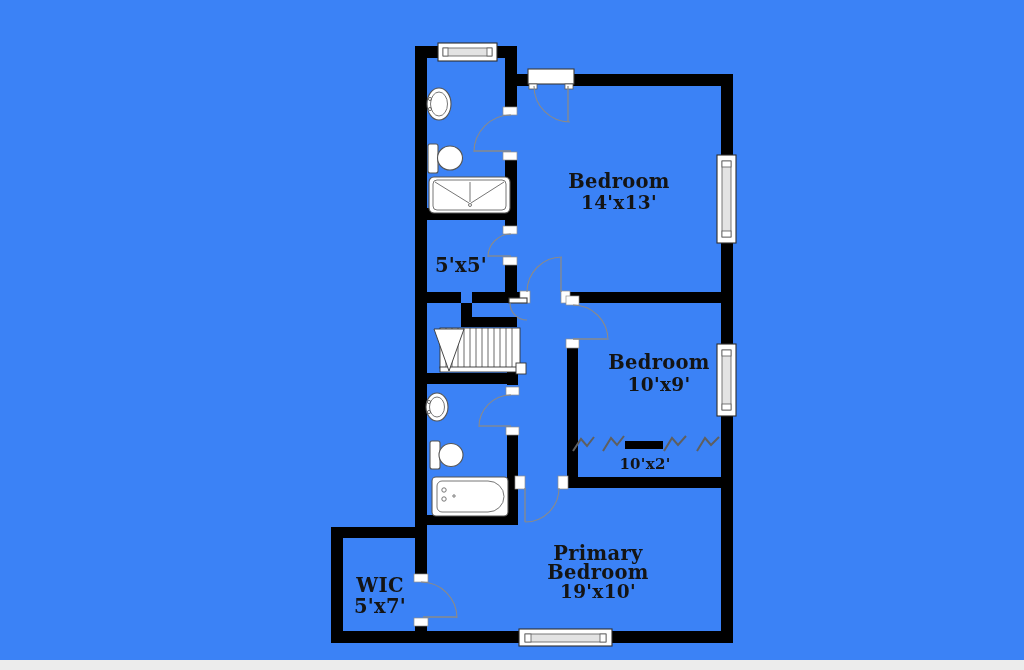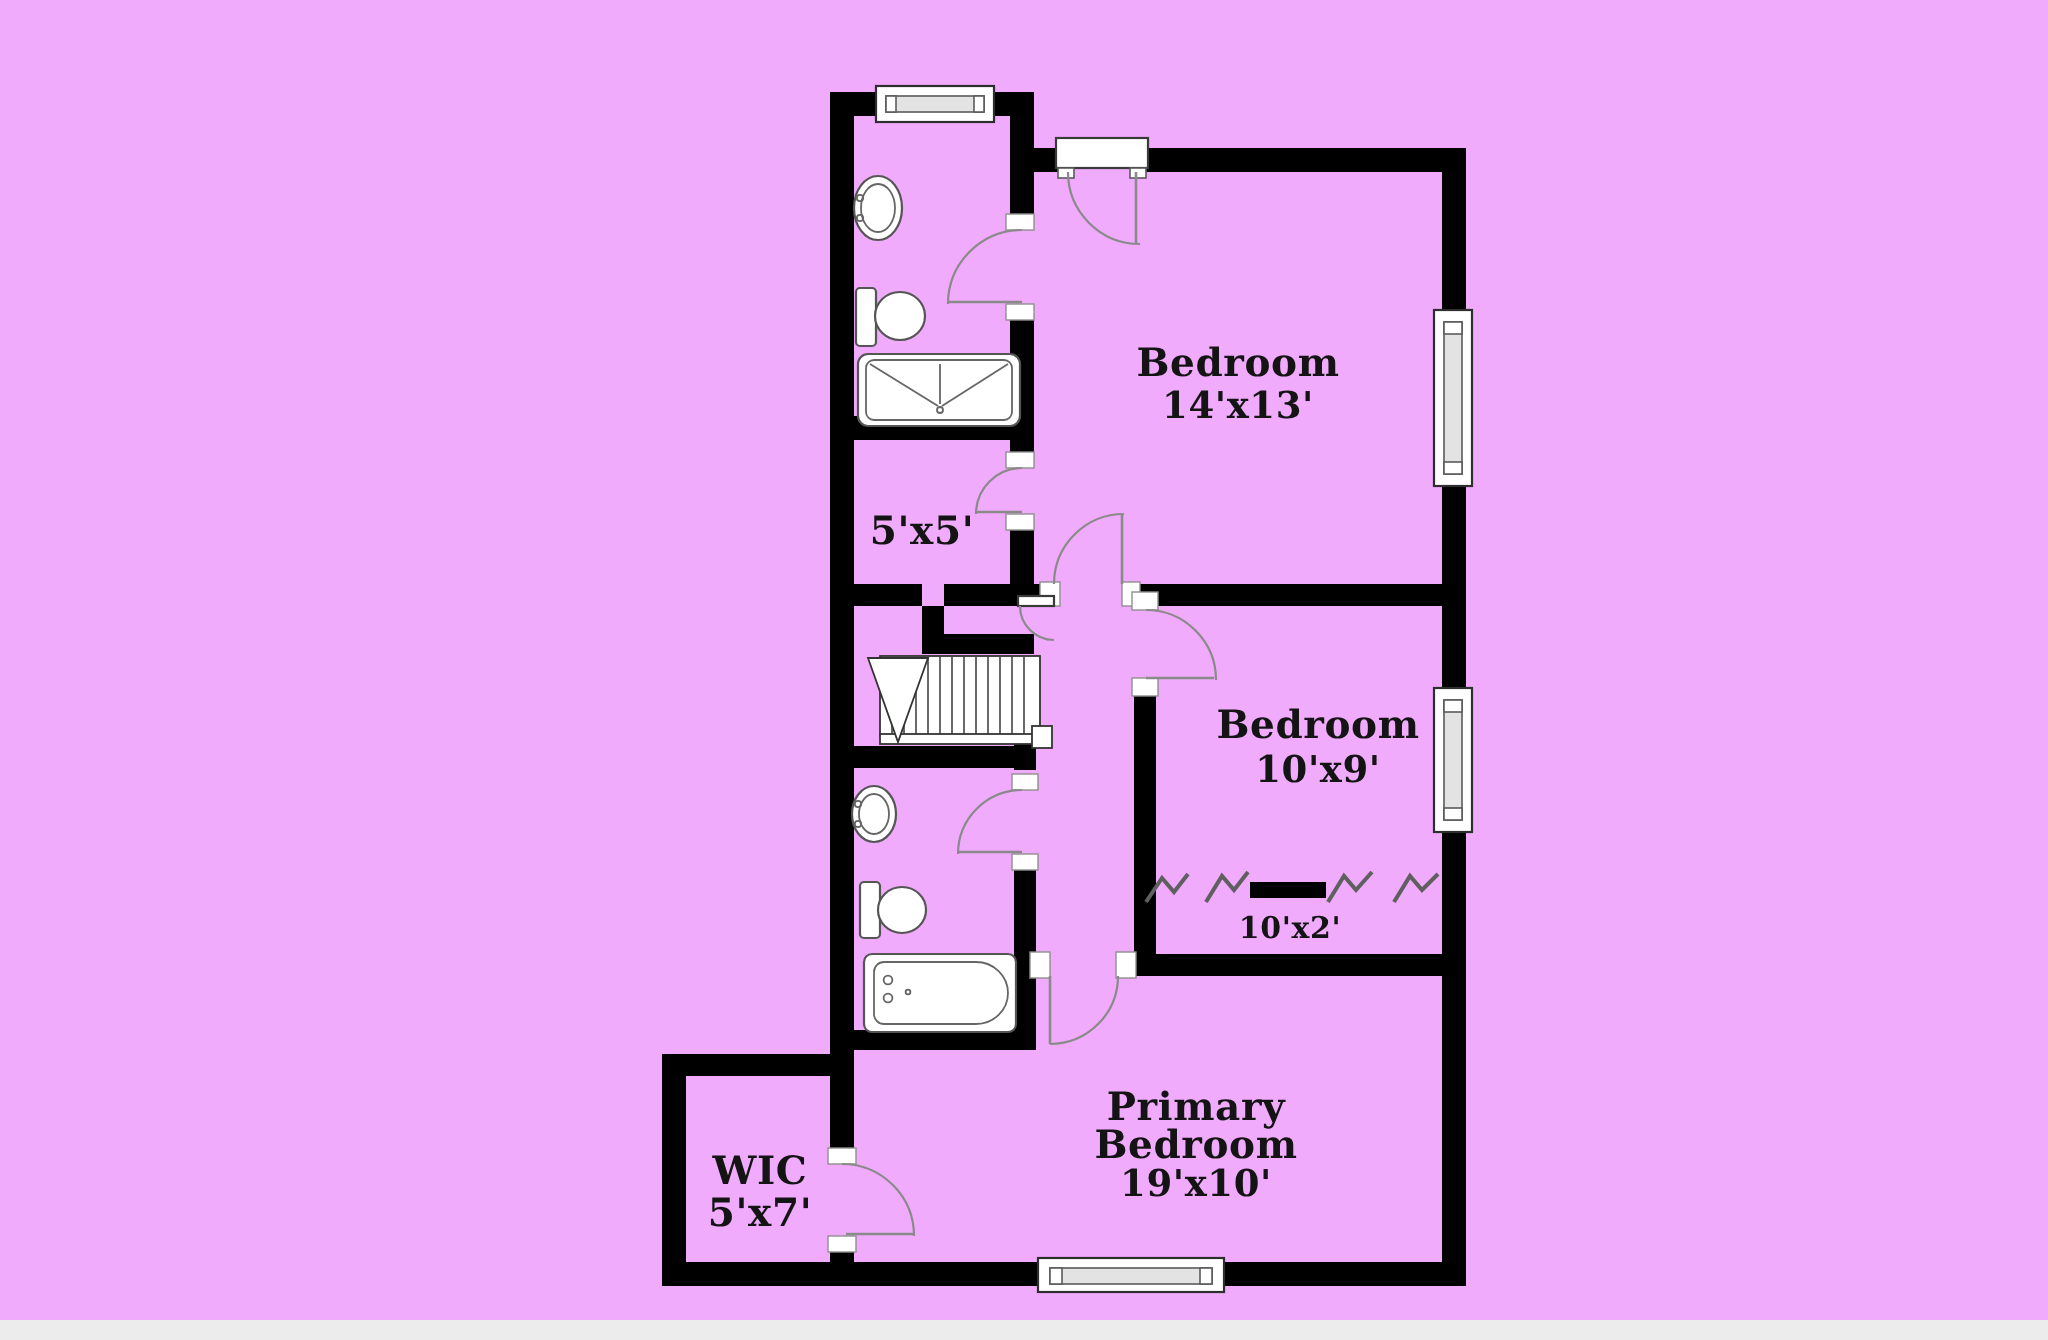--- a/index.html
+++ b/index.html
@@ -1,16 +1,16 @@
 <!DOCTYPE html>
 <html><head>
 <meta charset="utf-8">
 <style>
   html,body{margin:0;padding:0;background:#fff;}
-  .page{position:relative;width:1024px;height:670px;background:#f0abfc;overflow:hidden;}
+  .page{position:relative;width:1024px;height:670px;background:#3b82f6;overflow:hidden;}
   svg{display:block;}
   .wall{fill:#000000;stroke:none;}
   .jamb{fill:#ffffff;stroke:#8f8f8f;stroke-width:.7;}
   .door-arc{fill:none;stroke:#8a8a8a;stroke-width:1.1;}
   .door-leaf{stroke:#8a8a8a;stroke-width:1.3;}
   .door-frame{fill:#ffffff;stroke:#3a3a3a;stroke-width:1.1;}
   .win-outer{fill:#ffffff;stroke:#2e2e2e;stroke-width:1.1;}
   .win-inner{fill:#e3e3e3;stroke:#5a5a5a;stroke-width:.8;}
   .win-cap{fill:#ffffff;stroke:#5a5a5a;stroke-width:.8;}
   .fx{fill:#ffffff;stroke:#555555;stroke-width:1.1;}

